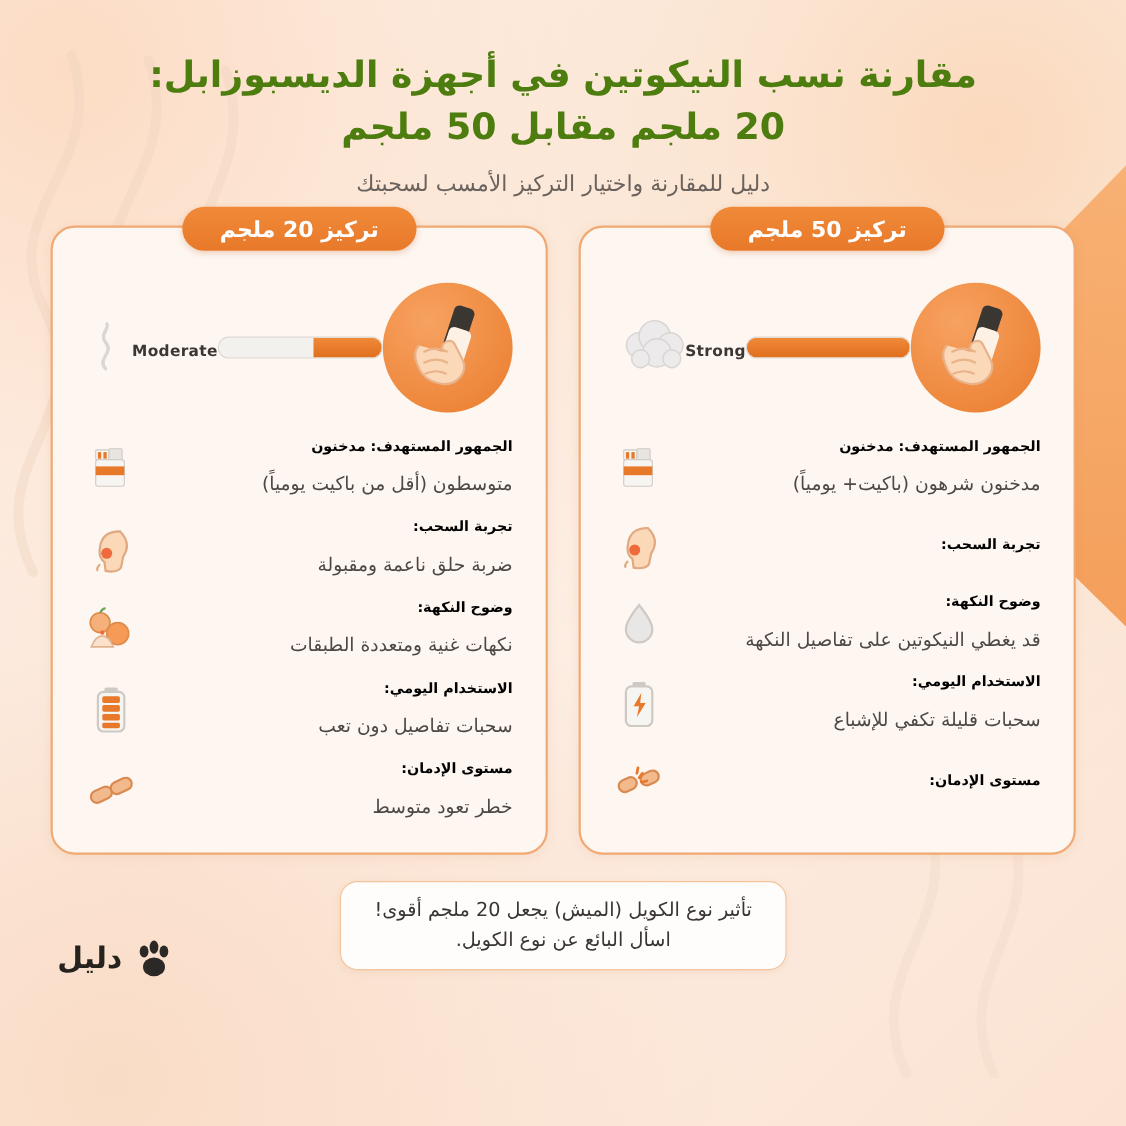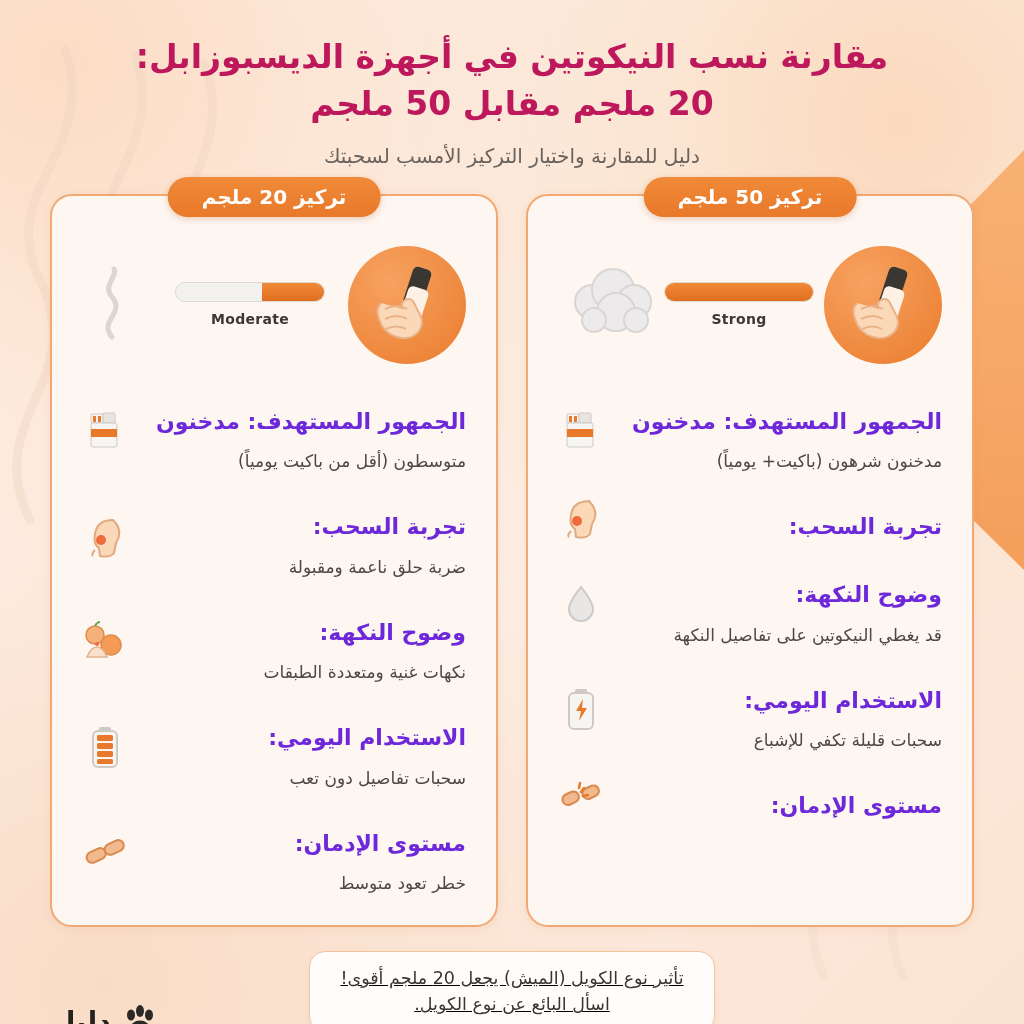--- a/index.html
+++ b/index.html
@@ -35,23 +35,24 @@
 
   
   header {
     position: relative;
     padding: 34px 70px 0 70px;
     text-align: center;
   }
   .title {
     font-size: 33px;
     font-weight: bold;
-    color: #be185d;
+    color: #4d7c0f;
     line-height: 1.42;
     letter-spacing: 0;
+    margin-top: 11px;
   }
   .subtitle {
     margin-top: 16px;
     font-size: 20px;
     color: #6a625d;
     font-weight: normal;
   }
 
   
   .columns {
@@ -95,21 +96,20 @@
   .hand-circle {
     width: 118px; height: 118px;
     border-radius: 50%;
     background: radial-gradient(circle at 35% 30%, #f7a261 0%, #ea7c2c 100%);
     display: flex; align-items: center; justify-content: center;
     flex: none;
   }
   .strength {
     flex: 1;
     display: flex;
-    flex-direction: column;
     align-items: center;
     justify-content: flex-end;
     position: relative;
   }
   .bar {
     position: relative;
     width: 150px; height: 20px;
     border-radius: 10px;
     background: #f3f1ee;
     border: 1px solid #ded9d4;
@@ -136,42 +136,40 @@
     width: 50px; height: 50px;
     flex: none;
     display: flex; align-items: center; justify-content: center;
   }
   .row-text {
     flex: 1;
     text-align: right;
     padding-right: 2px;
   }
   .row-title {
-    font-size: 22px;
+    font-size: 13px;
     font-weight: bold;
-    color: #6d28d9;
+    color: #000000;
     line-height: 1.35;
-    margin-top: 20px;
   }
   .row-desc {
     font-size: 17px;
     color: #4e4844;
     line-height: 1.4;
     margin-top: 14px;
   }
 
   
   .footer {
     position: relative;
     display: flex;
     align-items: center;
     justify-content: center;
     margin-top: 24px;
     padding: 0 60px;
-    text-decoration: underline;
   }
   .note {
     background: #fffdfb;
     border: 1.5px solid #f3c49c;
     border-radius: 16px;
     padding: 13px 30px;
     text-align: center;
     font-size: 17.5px;
     color: #3a3532;
     line-height: 1.5;

